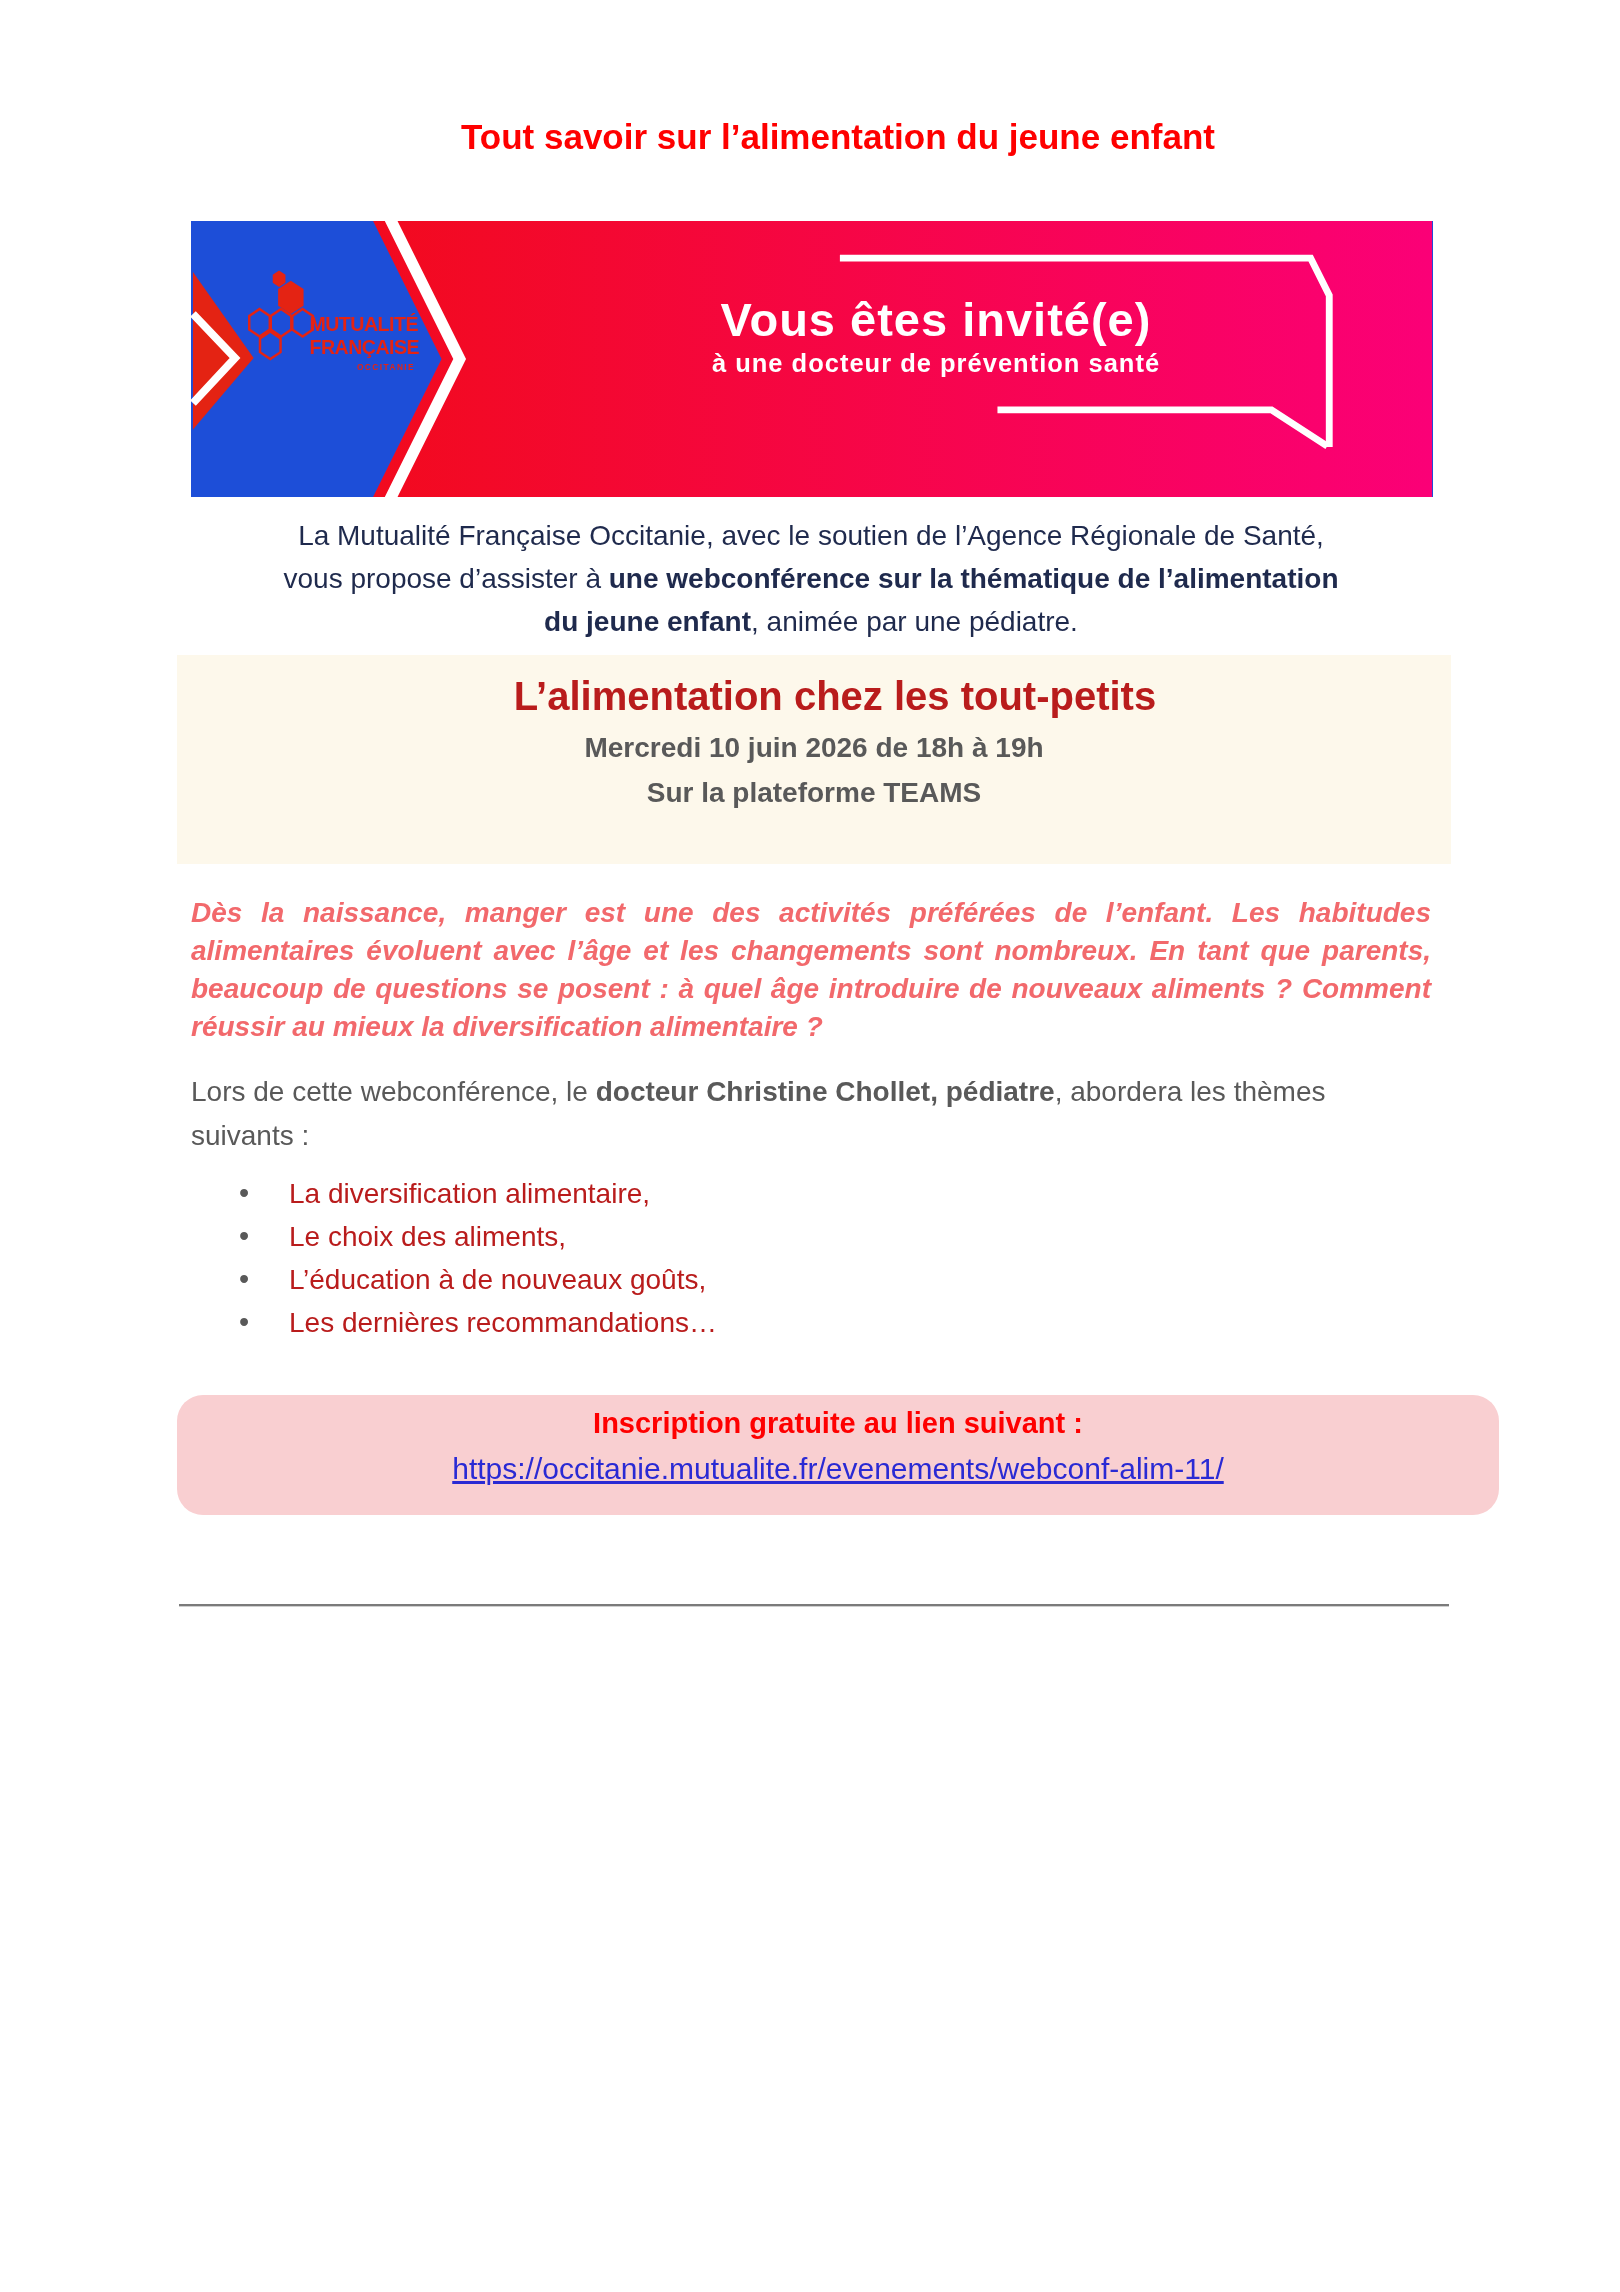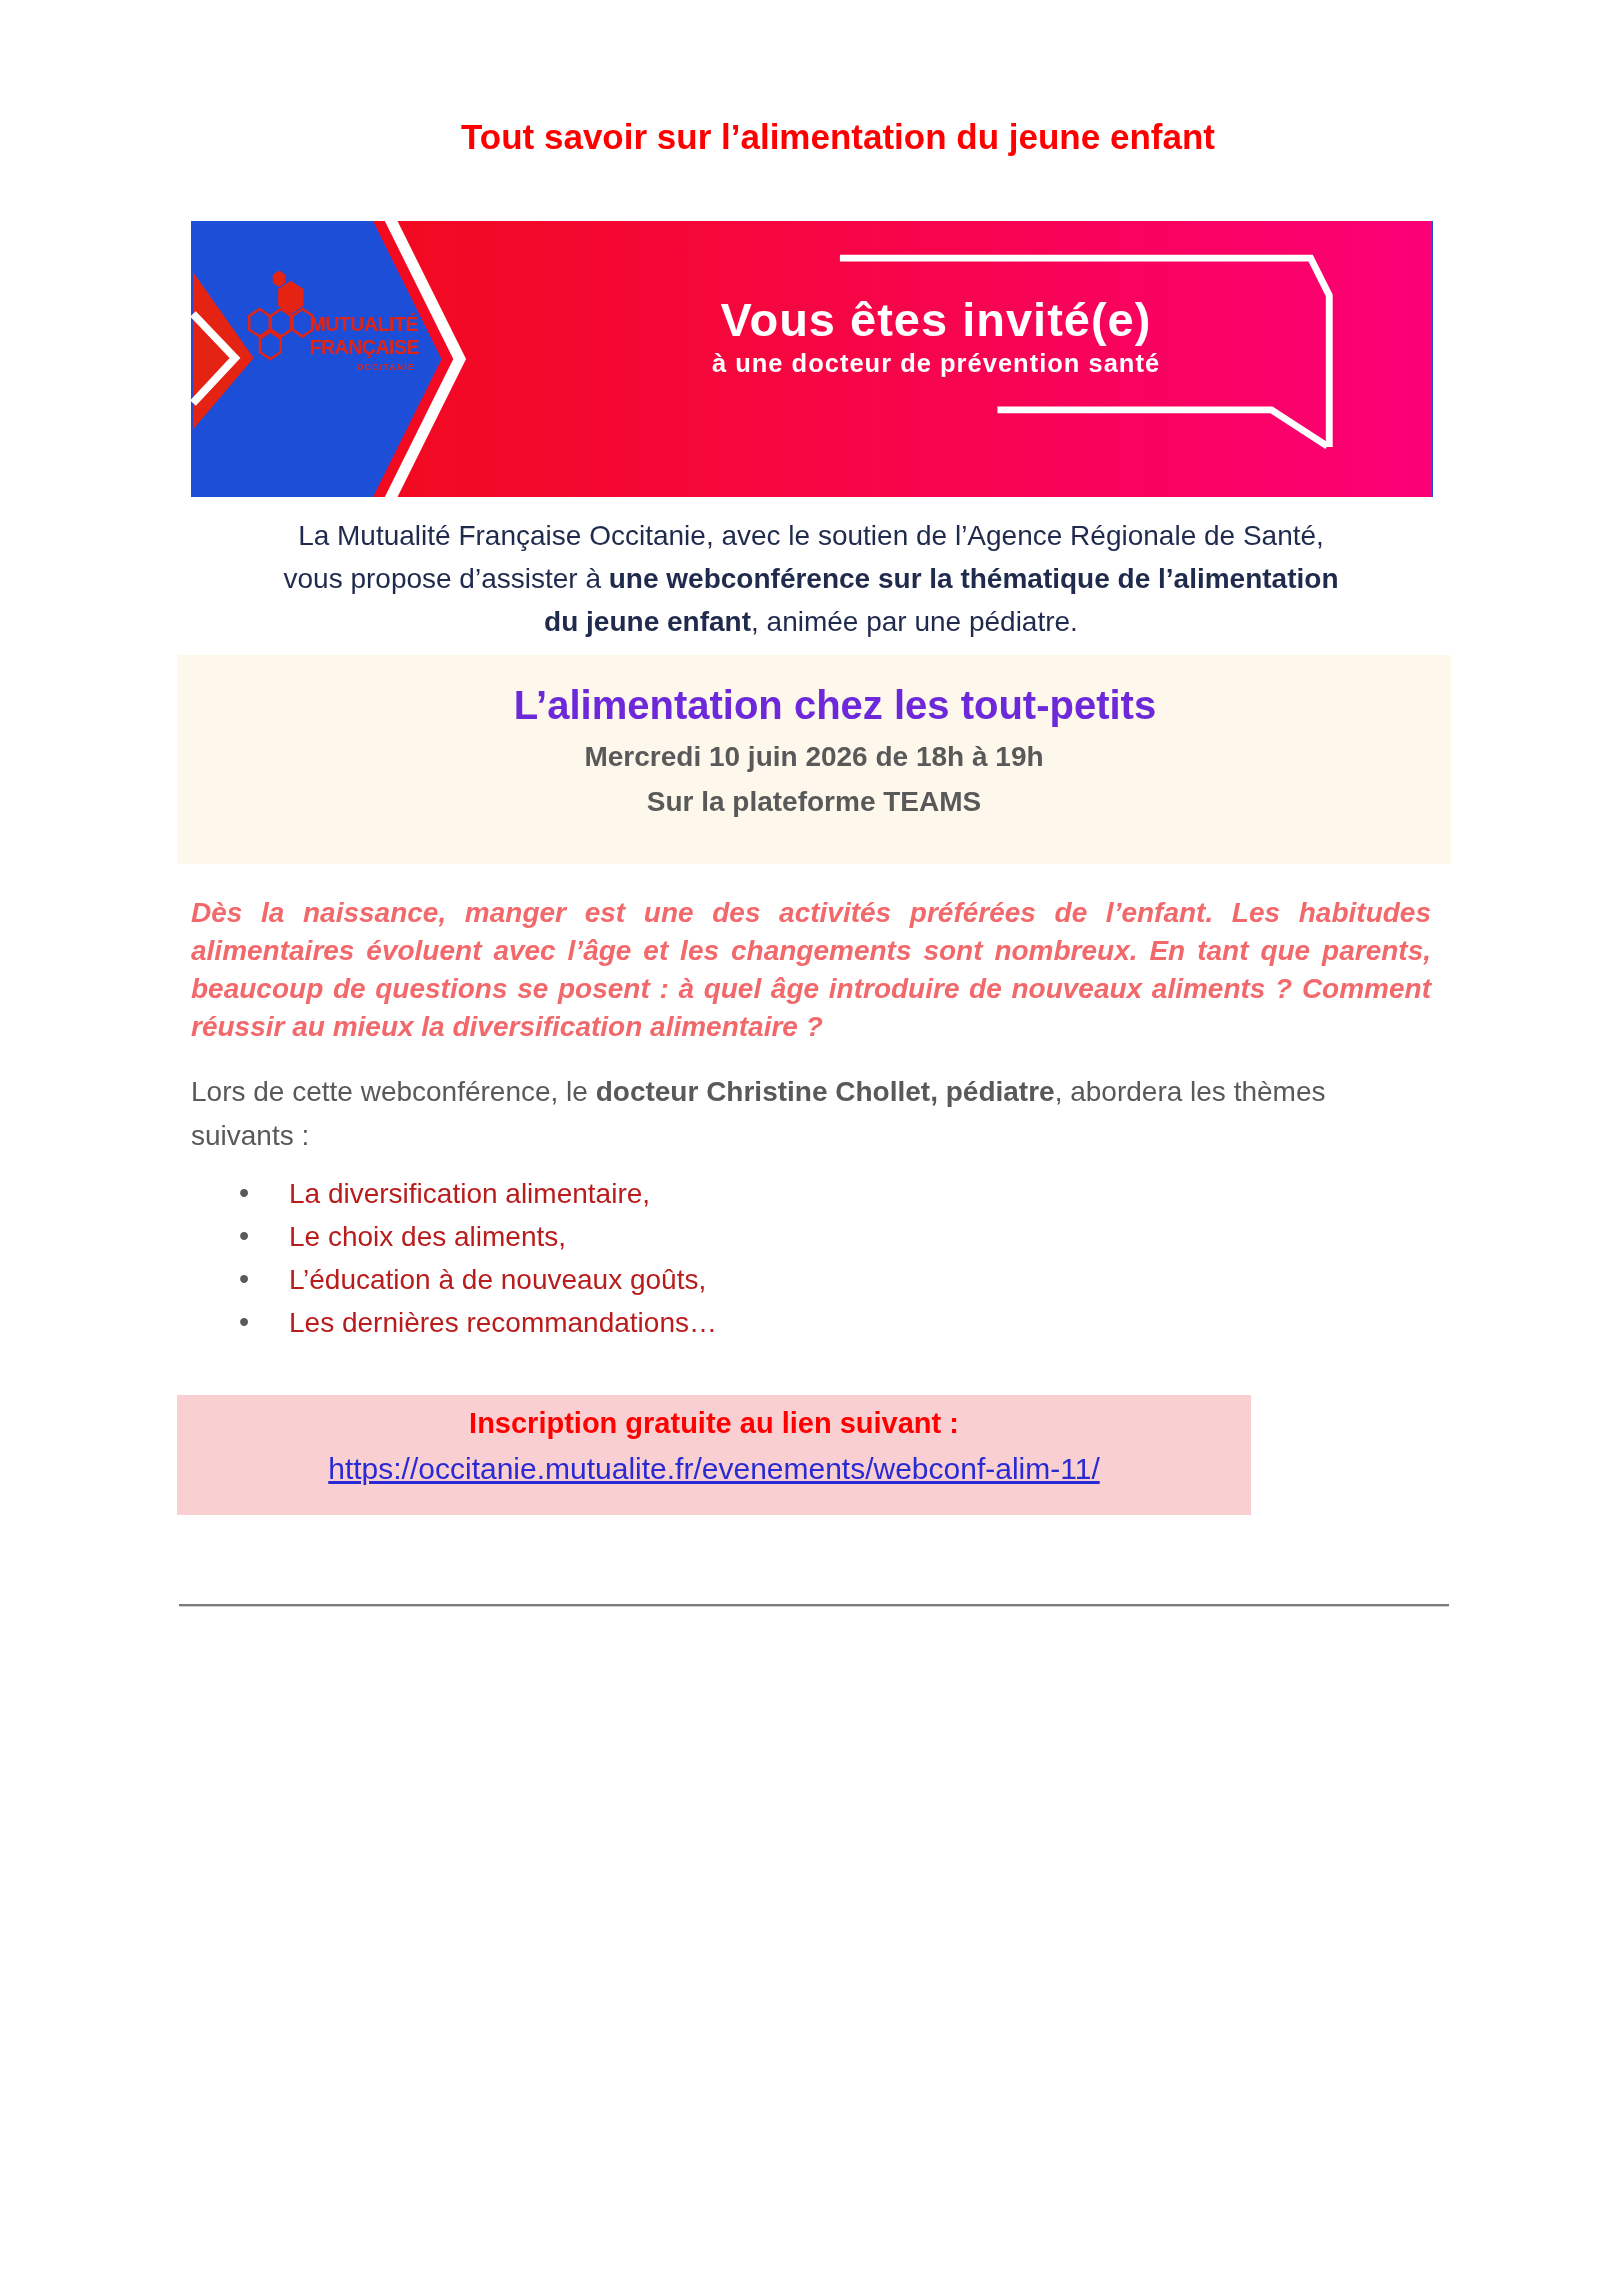--- a/index.html
+++ b/index.html
@@ -17,42 +17,42 @@
   .invite-title{position:absolute;top:71px;left:0;width:100%;font-size:47px;font-weight:bold;letter-spacing:1px;}
   .invite-subtitle{position:absolute;top:128px;left:0;width:100%;font-size:25.5px;font-weight:600;letter-spacing:1px;}
 
   
   .intro{position:absolute;left:191px;top:514px;width:1240px;text-align:center;
     font-size:28px;line-height:43px;color:#1f2a4d;}
   .intro b{font-weight:bold;}
 
   
   .event-box{position:absolute;left:177px;top:655px;width:1274px;height:209px;background:#fdf8eb;text-align:center;}
-  .event-title{margin-top:28px;font-size:40px;font-weight:bold;color:#6d28d9;padding-left:42px;}
+  .event-title{margin-top:19px;font-size:40px;font-weight:bold;color:#b91c1c;padding-left:42px;}
   .event-date{margin-top:13px;font-size:28px;font-weight:bold;color:#595959;}
   .event-platform{margin-top:12.7px;font-size:28px;font-weight:bold;color:#595959;}
 
   
   .description{position:absolute;left:191px;top:894px;width:1240px;
     font-size:28px;line-height:38px;font-weight:bold;font-style:italic;color:#f2696c;
     text-align:justify;}
 
   
   .speaker{position:absolute;left:191px;top:1070px;width:1240px;
     font-size:28px;line-height:44px;color:#595959;}
   .speaker b{font-weight:bold;}
 
   
   .topics{position:absolute;left:191px;top:1172px;width:1240px;margin:0;padding:0;list-style:none;
     font-size:28px;color:#b91c1c;}
   .topics li{position:relative;padding-left:98px;height:43px;line-height:43px;}
   .topics li::before{content:"\2022";position:absolute;left:48px;top:0;font-size:29px;color:#595959;}
 
   
-  .registration{position:absolute;left:177px;top:1395px;width:1074px;height:120px;background:#f9cfd1;text-align:center;}
+  .registration{position:absolute;left:177px;top:1395px;width:1322px;height:120px;background:#f9cfd1;text-align:center;border-radius:26px;}
   .registration-heading{margin-top:11.8px;font-size:29px;font-weight:bold;color:#fe0000;}
   .registration-link{display:inline-block;margin-top:11.8px;font-size:30px;color:#2a2ad4;text-decoration:underline;}
 
   
   .bottom-rule{position:absolute;left:179px;top:1604px;width:1270px;height:2px;background:#7b7b7b;border-bottom:1px solid #cfcfcf;}
 </style>
 </head>
 <body>
 
 <div class="page">

